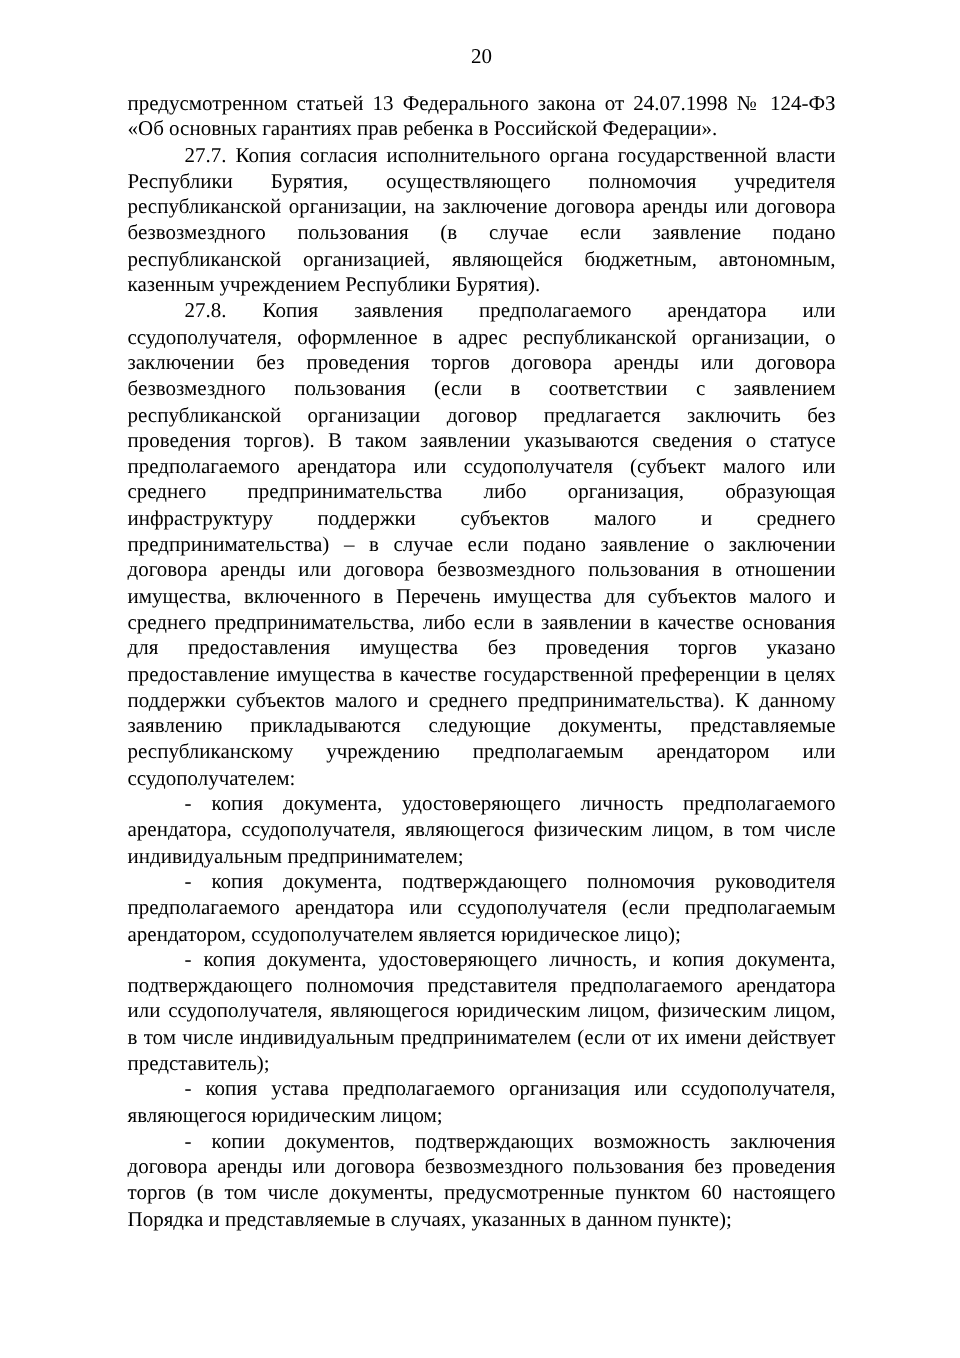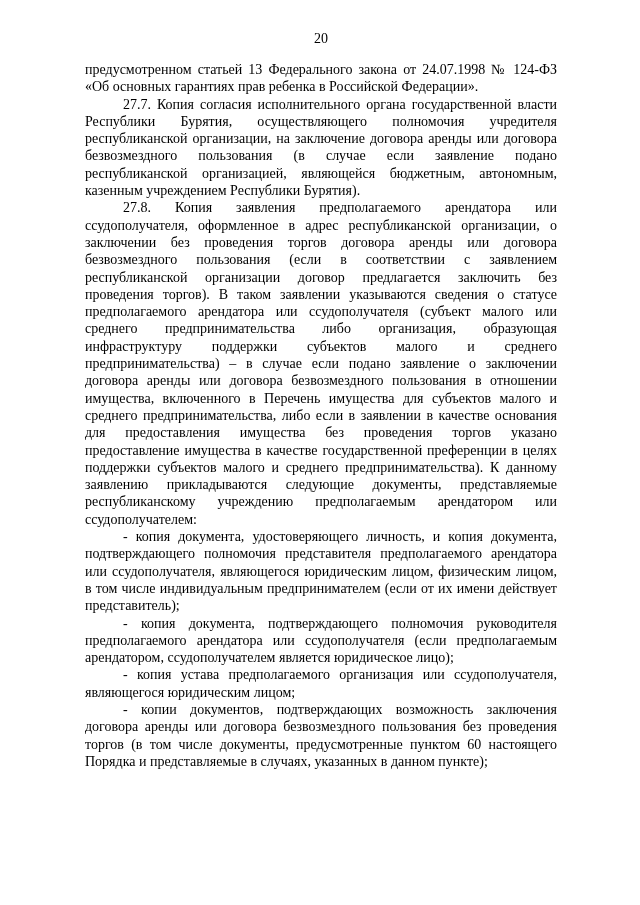--- a/index.html
+++ b/index.html
@@ -40,18 +40,19 @@
 </head>
 <body>
 
 <div class="page">
   <div class="page-number">20</div>
 
   <div class="doc-body">
     <p class="para">предусмотренном статьей 13 Федерального закона от 24.07.1998 № 124-ФЗ «Об основных гарантиях прав ребенка в Российской Федерации».</p>
     <p class="para indent">27.7. Копия согласия исполнительного органа государственной власти Республики Бурятия, осуществляющего полномочия учредителя республиканской организации, на заключение договора аренды или договора безвозмездного пользования (в случае если заявление подано республиканской организацией, являющейся бюджетным, автономным, казенным учреждением Республики Бурятия).</p>
     <p class="para indent">27.8. Копия заявления предполагаемого арендатора или ссудополучателя, оформленное в адрес республиканской организации, о заключении без проведения торгов договора аренды или договора безвозмездного пользования (если в соответствии с заявлением республиканской организации договор предлагается заключить без проведения торгов). В таком заявлении указываются сведения о статусе предполагаемого арендатора или ссудополучателя (субъект малого или среднего предпринимательства либо организация, образующая инфраструктуру поддержки субъектов малого и среднего предпринимательства) – в случае если подано заявление о заключении договора аренды или договора безвозмездного пользования в отношении имущества, включенного в Перечень имущества для субъектов малого и среднего предпринимательства, либо если в заявлении в качестве основания для предоставления имущества без проведения торгов указано предоставление имущества в качестве государственной преференции в целях поддержки субъектов малого и среднего предпринимательства). К данному заявлению прикладываются следующие документы, представляемые республиканскому учреждению предполагаемым арендатором или ссудополучателем:</p>
+    <p class="para indent">- копия документа, удостоверяющего личность предполагаемого арендатора, ссудополучателя, являющегося физическим лицом, в том числе индивидуальным предпринимателем;</p>
+    <p class="para indent">- копия документа, подтверждающего полномочия руководителя предполагаемого арендатора или ссудополучателя (если предполагаемым арендатором, ссудополучателем является юридическое лицо);</p>
     <p class="para indent">- копия документа, удостоверяющего личность, и копия документа, подтверждающего полномочия представителя предполагаемого арендатора или ссудополучателя, являющегося юридическим лицом, физическим лицом, в том числе индивидуальным предпринимателем (если от их имени действует представитель);</p>
-    <p class="para indent">- копия документа, подтверждающего полномочия руководителя предполагаемого арендатора или ссудополучателя (если предполагаемым арендатором, ссудополучателем является юридическое лицо);</p>
     <p class="para indent">- копия устава предполагаемого организация или ссудополучателя, являющегося юридическим лицом;</p>
     <p class="para indent">- копии документов, подтверждающих возможность заключения договора аренды или договора безвозмездного пользования без проведения торгов (в том числе документы, предусмотренные пунктом  60 настоящего Порядка и представляемые в случаях, указанных в данном пункте);</p>
   </div>
 </div>
 
 </body></html>

